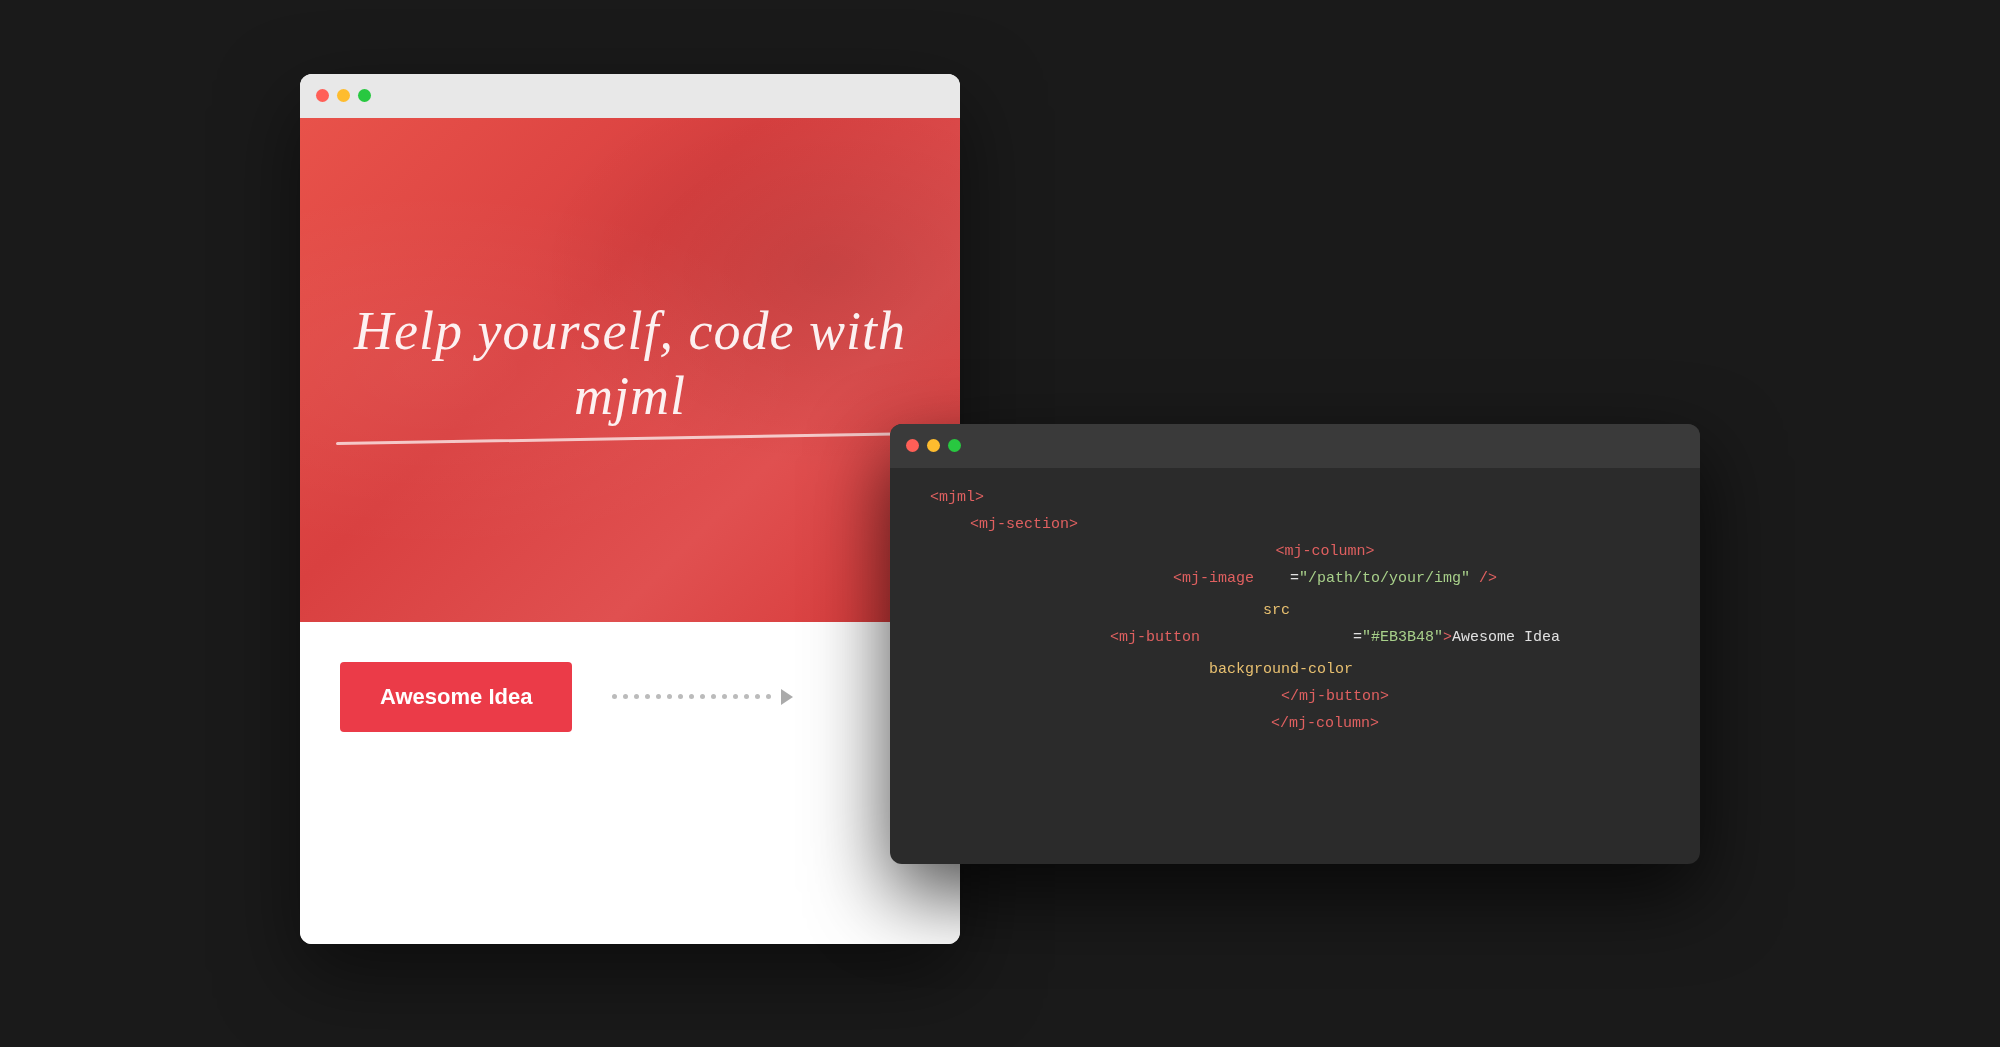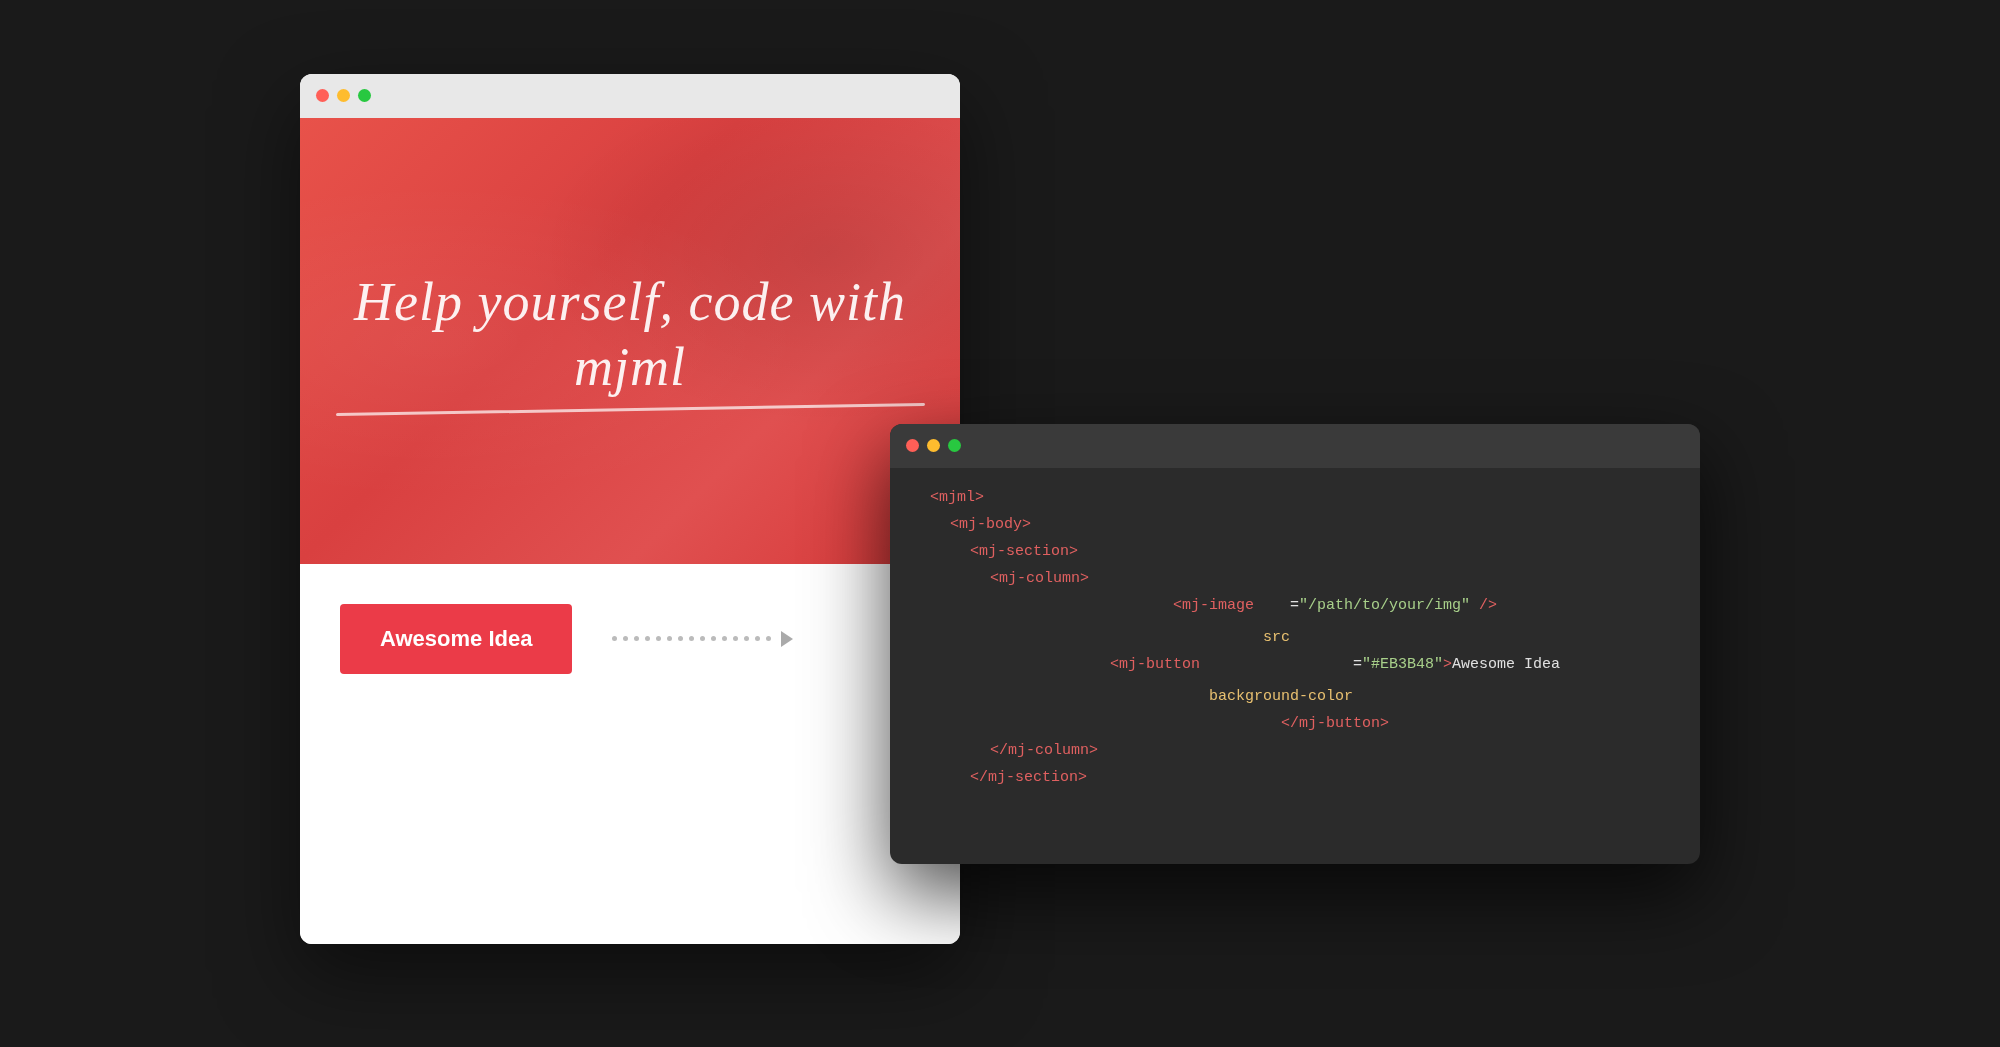--- a/index.html
+++ b/index.html
@@ -53,21 +53,21 @@
     .traffic-light.yellow { background: #febc2e; }
     .traffic-light.green { background: #28c840; }
 
     .preview-content {
       background: #fff;
       height: calc(100% - 44px);
     }
 
     .preview-hero {
       width: 100%;
-      height: 446px;
+      height: 504px;
       background: #e8524a;
       position: relative;
       overflow: hidden;
       display: flex;
       align-items: center;
       justify-content: center;
     }
 
     
     .preview-hero::before {
@@ -174,21 +174,21 @@
       color: #e0e0e0;
     }
 
     .code-line {
       display: flex;
       white-space: pre;
     }
 
     .indent-1 { padding-left: 20px; }
     .indent-2 { padding-left: 40px; }
-    .indent-3 { padding-left: 60px; }
+    .indent-3 { padding-left: 60px; justify-content: center; }
     .indent-4 { padding-left: 80px; justify-content: center; }
 
     .tag { color: #e06060; }
     .attr-name { color: #e8c070; margin-top: 32px; }
     .attr-value { color: #a8d08a; }
     .text-content { color: #e0e0e0; }
     .dot-item {
       width: 5px;
       height: 5px;
       border-radius: 50%;
@@ -240,40 +240,34 @@
   <div class="code-window">
     <div class="code-titlebar">
       <div class="traffic-light red"></div>
       <div class="traffic-light yellow"></div>
       <div class="traffic-light green"></div>
     </div>
     <div class="code-content">
       <div class="code-line">
         <span class="tag">&lt;mjml&gt;</span>
       </div>
-      <div class="code-line indent-1">
-        <span class="tag">&lt;mj-body&gt;</span>
-      </div>
       <div class="code-line indent-2">
         <span class="tag">&lt;mj-section&gt;</span>
       </div>
       <div class="code-line indent-3">
         <span class="tag">&lt;mj-column&gt;</span>
       </div>
       <div class="code-line indent-4">
         <span class="tag">&lt;mj-image </span><span class="attr-name">src</span><span class="text-content">=</span><span class="attr-value">"/path/to/your/img"</span><span class="tag"> /&gt;</span>
       </div>
       <div class="code-line indent-4">
         <span class="tag">&lt;mj-button </span><span class="attr-name">background-color</span><span class="text-content">=</span><span class="attr-value">"#EB3B48"</span><span class="tag">&gt;</span><span class="text-content">Awesome Idea</span>
       </div>
       <div class="code-line indent-4">
         <span class="tag">&lt;/mj-button&gt;</span>
       </div>
       <div class="code-line indent-3">
         <span class="tag">&lt;/mj-column&gt;</span>
       </div>
-      <div class="code-line indent-2">
-        <span class="tag">&lt;/mj-section&gt;</span>
-      </div>
     </div>
   </div>
 
 </div>
 
 </body></html>

